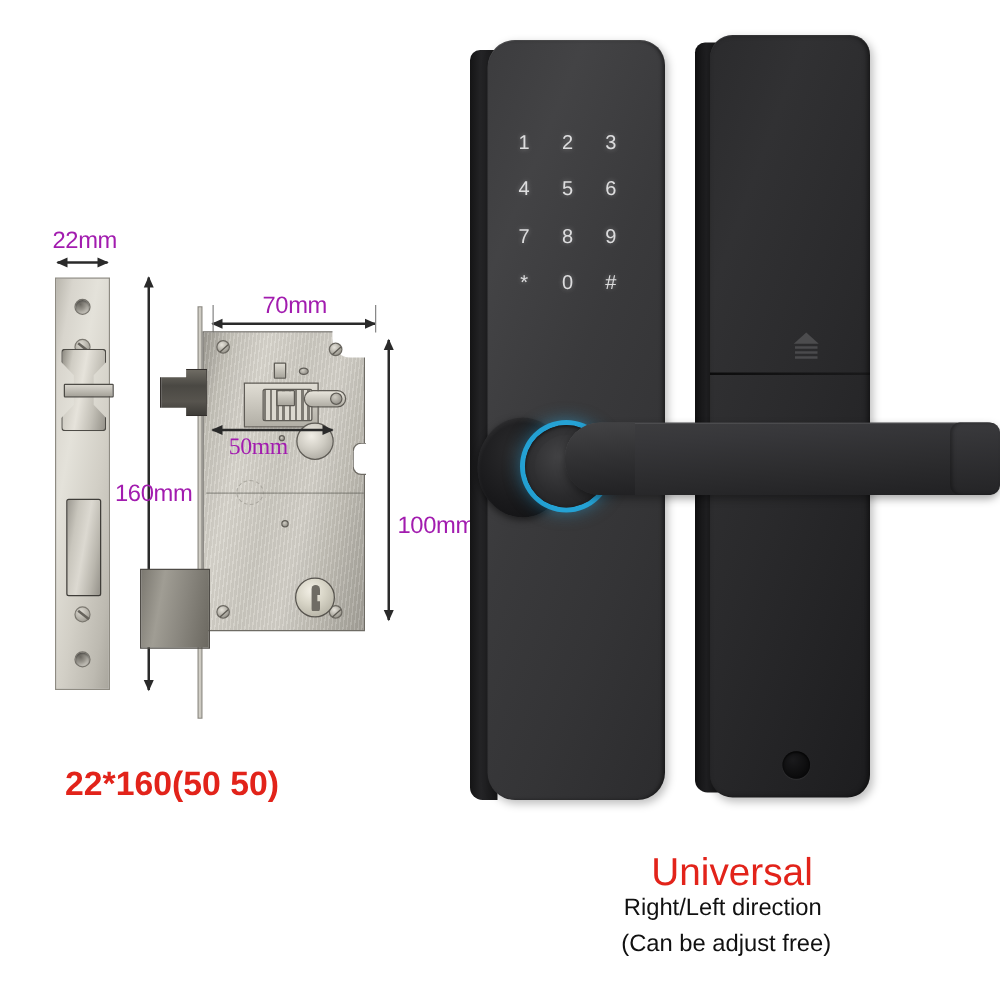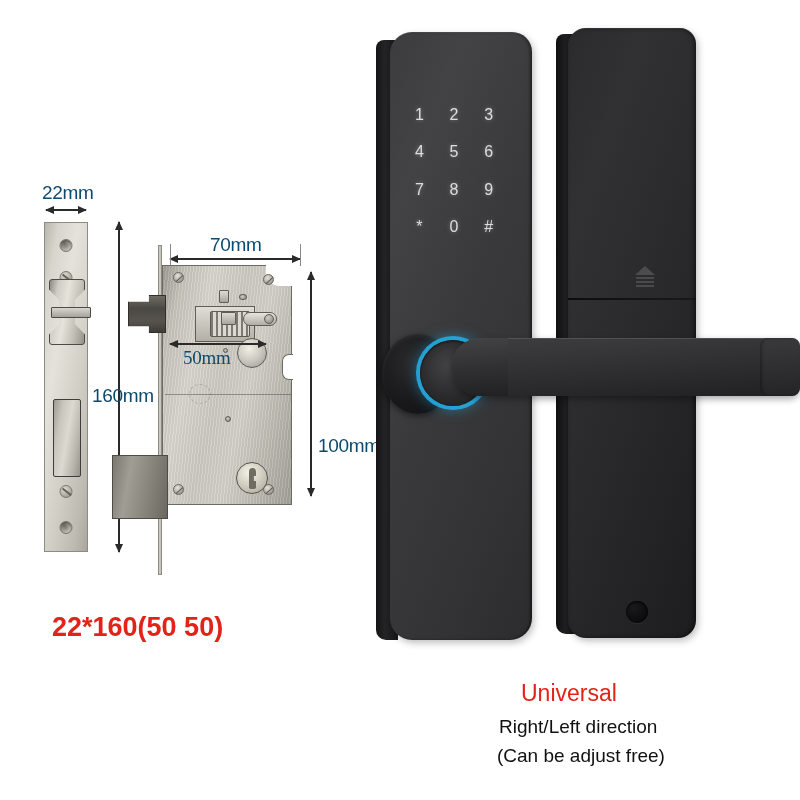--- a/index.html
+++ b/index.html
@@ -5,21 +5,21 @@
   * { margin:0; padding:0; box-sizing:border-box; }
   body {
     width:800px; height:800px; background:#ffffff;
     font-family:"Liberation Sans", sans-serif;
     position:relative; overflow:hidden;
   }
   .stage { position:absolute; inset:0; }
 
   
   .dim-label {
-    position:absolute; color:#0c4a6e; font-size:19px;
+    position:absolute; color:#a21caf; font-size:19px;
     font-family:"Liberation Sans", sans-serif; white-space:nowrap;
     letter-spacing:-0.3px;
   }
   .arrow-h, .arrow-v { position:absolute; background:#2a2a2a; }
   .arrow-h { height:1.6px; }
   .arrow-v { width:1.6px; }
   .arrow-h::before, .arrow-h::after {
     content:""; position:absolute; top:-3.4px; width:0; height:0;
     border-top:4.4px solid transparent; border-bottom:4.4px solid transparent;
   }
@@ -329,21 +329,21 @@
       <div class="m-line" style="left:2px; top:128px; width:126px;"></div>
     </div>
     <div class="m-bolt"></div>
     <div class="m-deadbolt"></div>
   </div>
 
   <div class="arrow-h" style="left:170px; top:343px; width:96px;"></div>
   <div class="dim-label" style="left:183px; top:347px;font-family:Liberation Serif, serif;">50mm</div>
 
   <div class="arrow-v" style="left:310px; top:272px; height:224px;"></div>
-  <div class="dim-label" style="left:318px; top:435px;">100mm</div>
+  <div class="dim-label" style="left:318px; top:410px;">100mm</div>
 
   <div class="cap-red" style="left:52px; top:612px; font-size:27px;">22*160(50 50)</div>
 
   <div class="lock-front">
     <div class="lf-side"></div>
     <div class="lf-face"></div>
 
     <div class="keypad">
       <div class="key">1</div>
       <div class="key">2</div>
@@ -372,17 +372,17 @@
       <div class="ln" style="top:11px; width:18px;"></div>
       <div class="ln" style="top:15px; width:18px;"></div>
       <div class="ln" style="top:19px; width:18px;"></div>
     </div>
     <div class="lr-button"></div>
   </div>
 
   <div class="handle"></div>
   <div class="handle-tip"></div>
 
-  <div class="cap-red" style="left:521px; top:680px; font-size:23px; font-weight:normal;">Universal</div>
+  <div class="cap-red" style="left:521px; top:680px; font-size:31px; font-weight:normal;">Universal</div>
   <div class="cap-black" style="left:497px; top:745px;">(Can be adjust free)</div>
   <div class="cap-black" style="left:499px; top:716px;">Right/Left direction</div>
 
 </div>
 
 </body></html>

